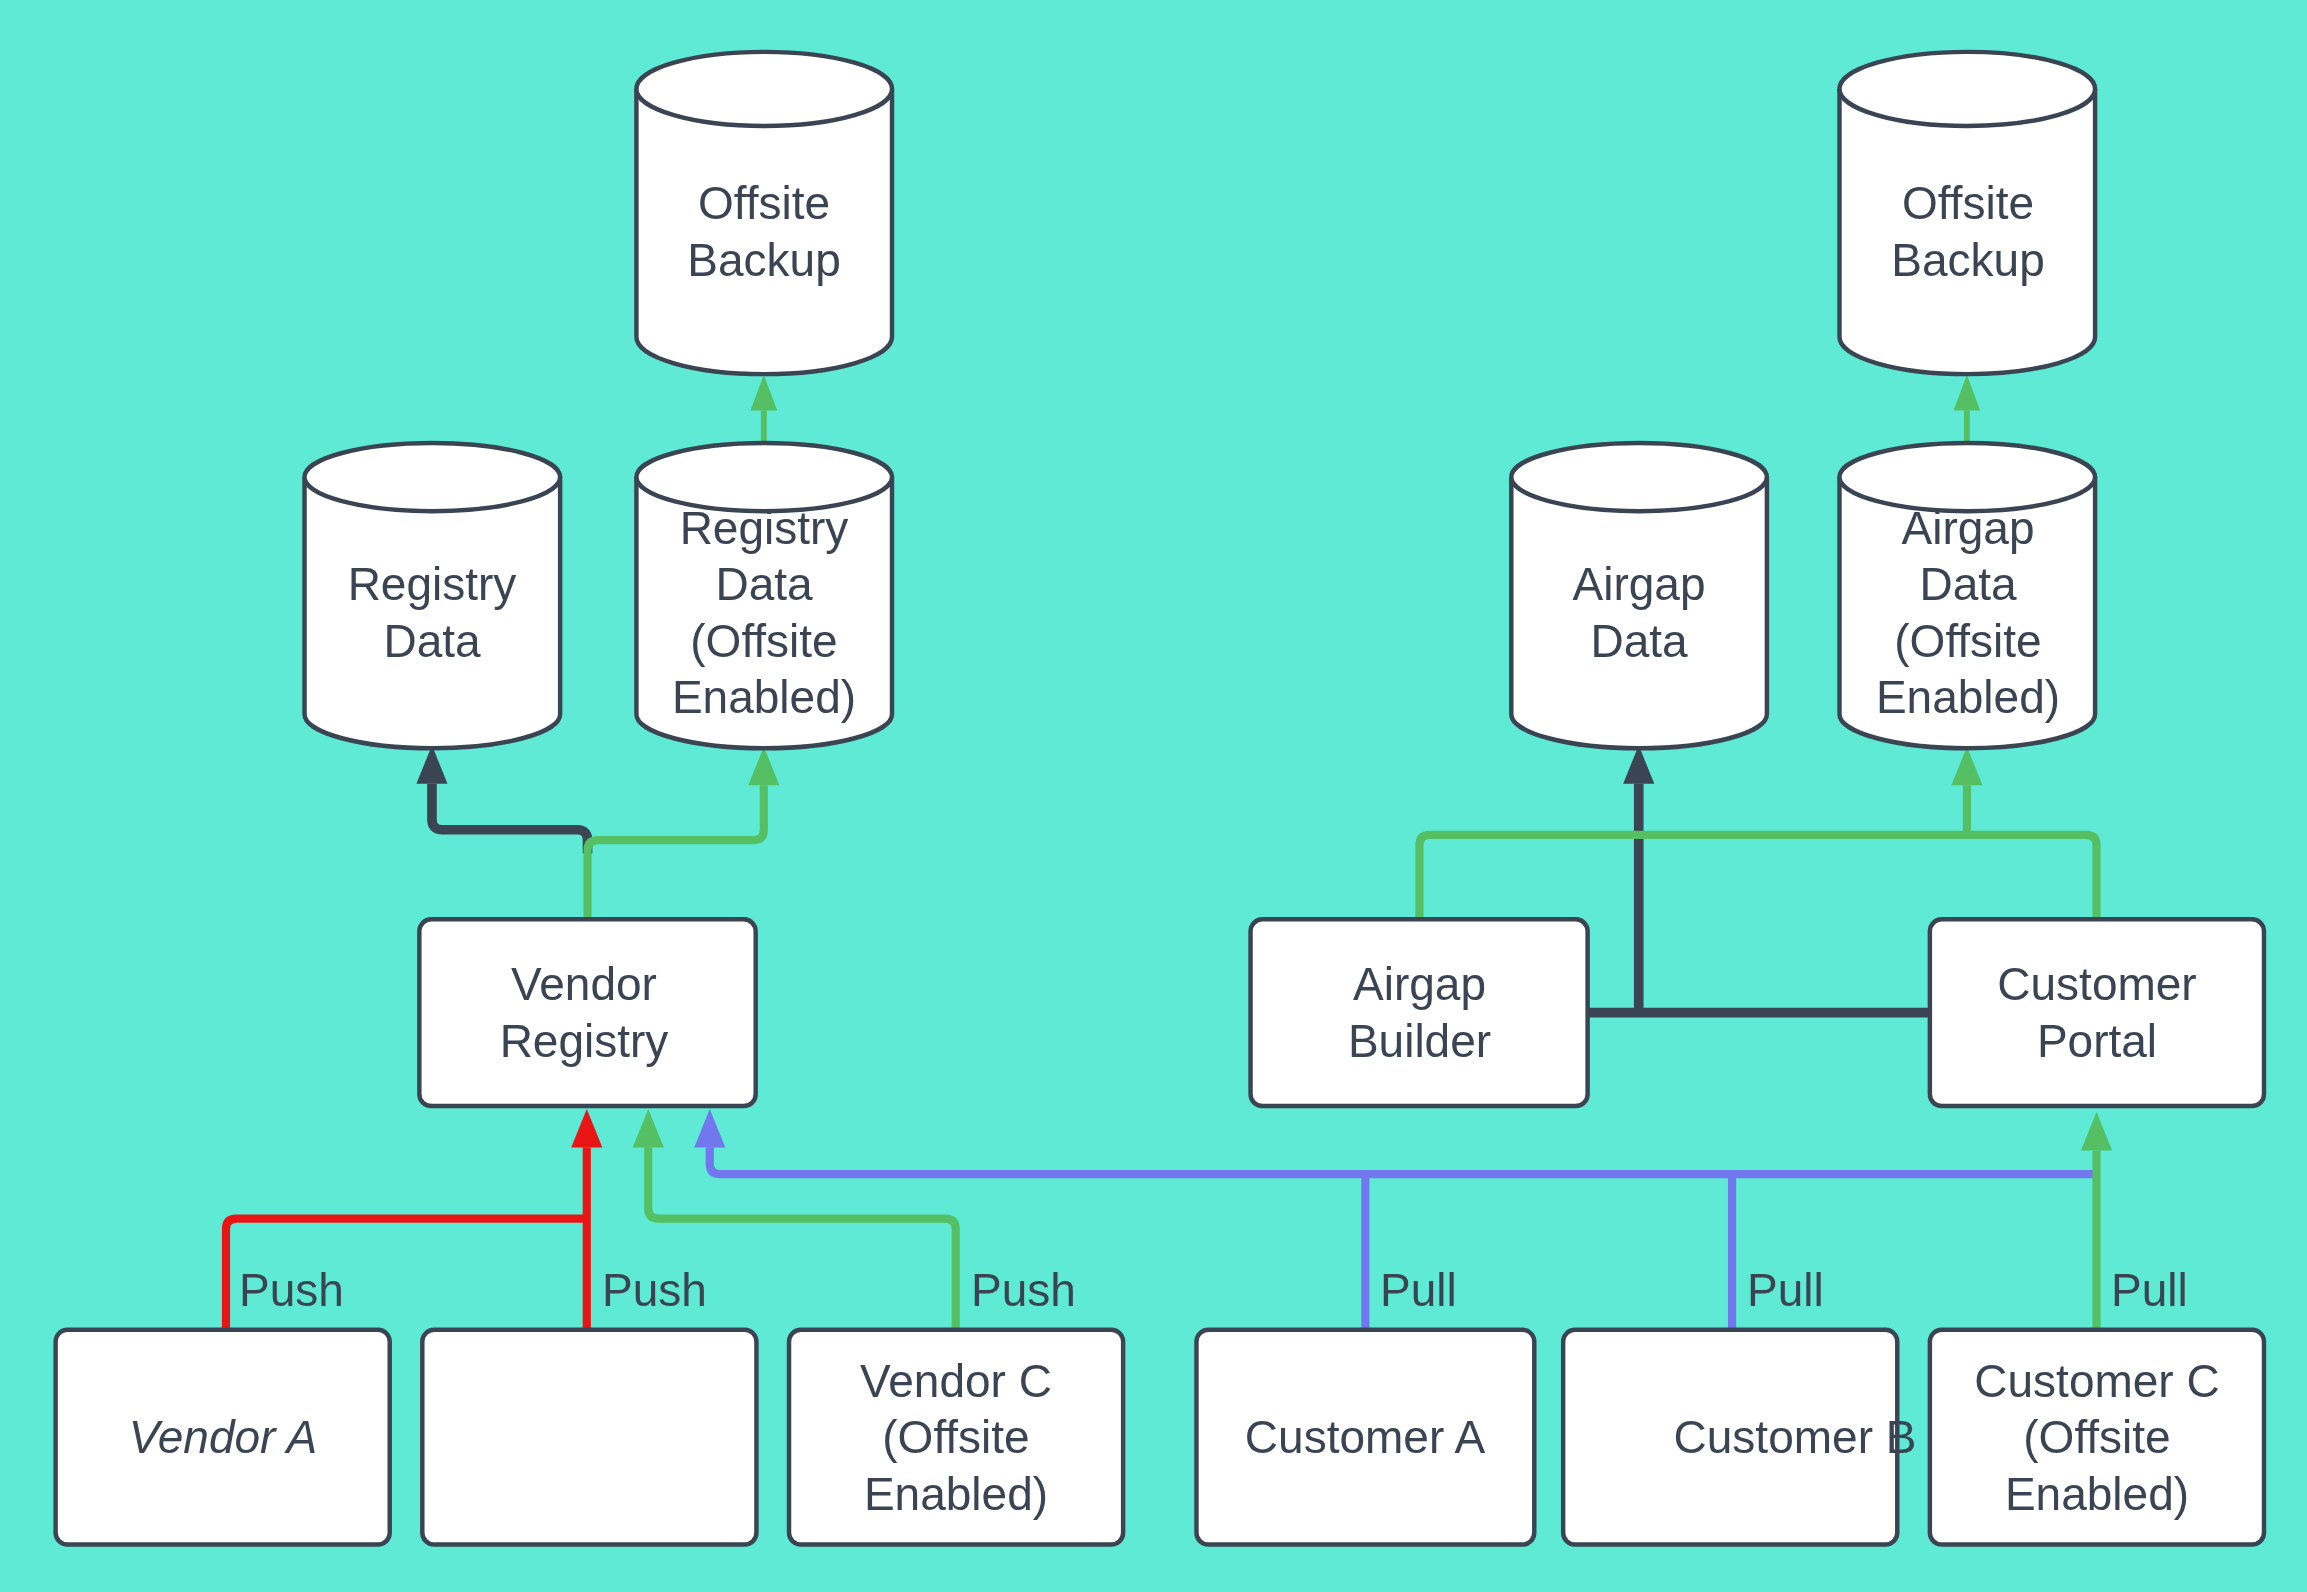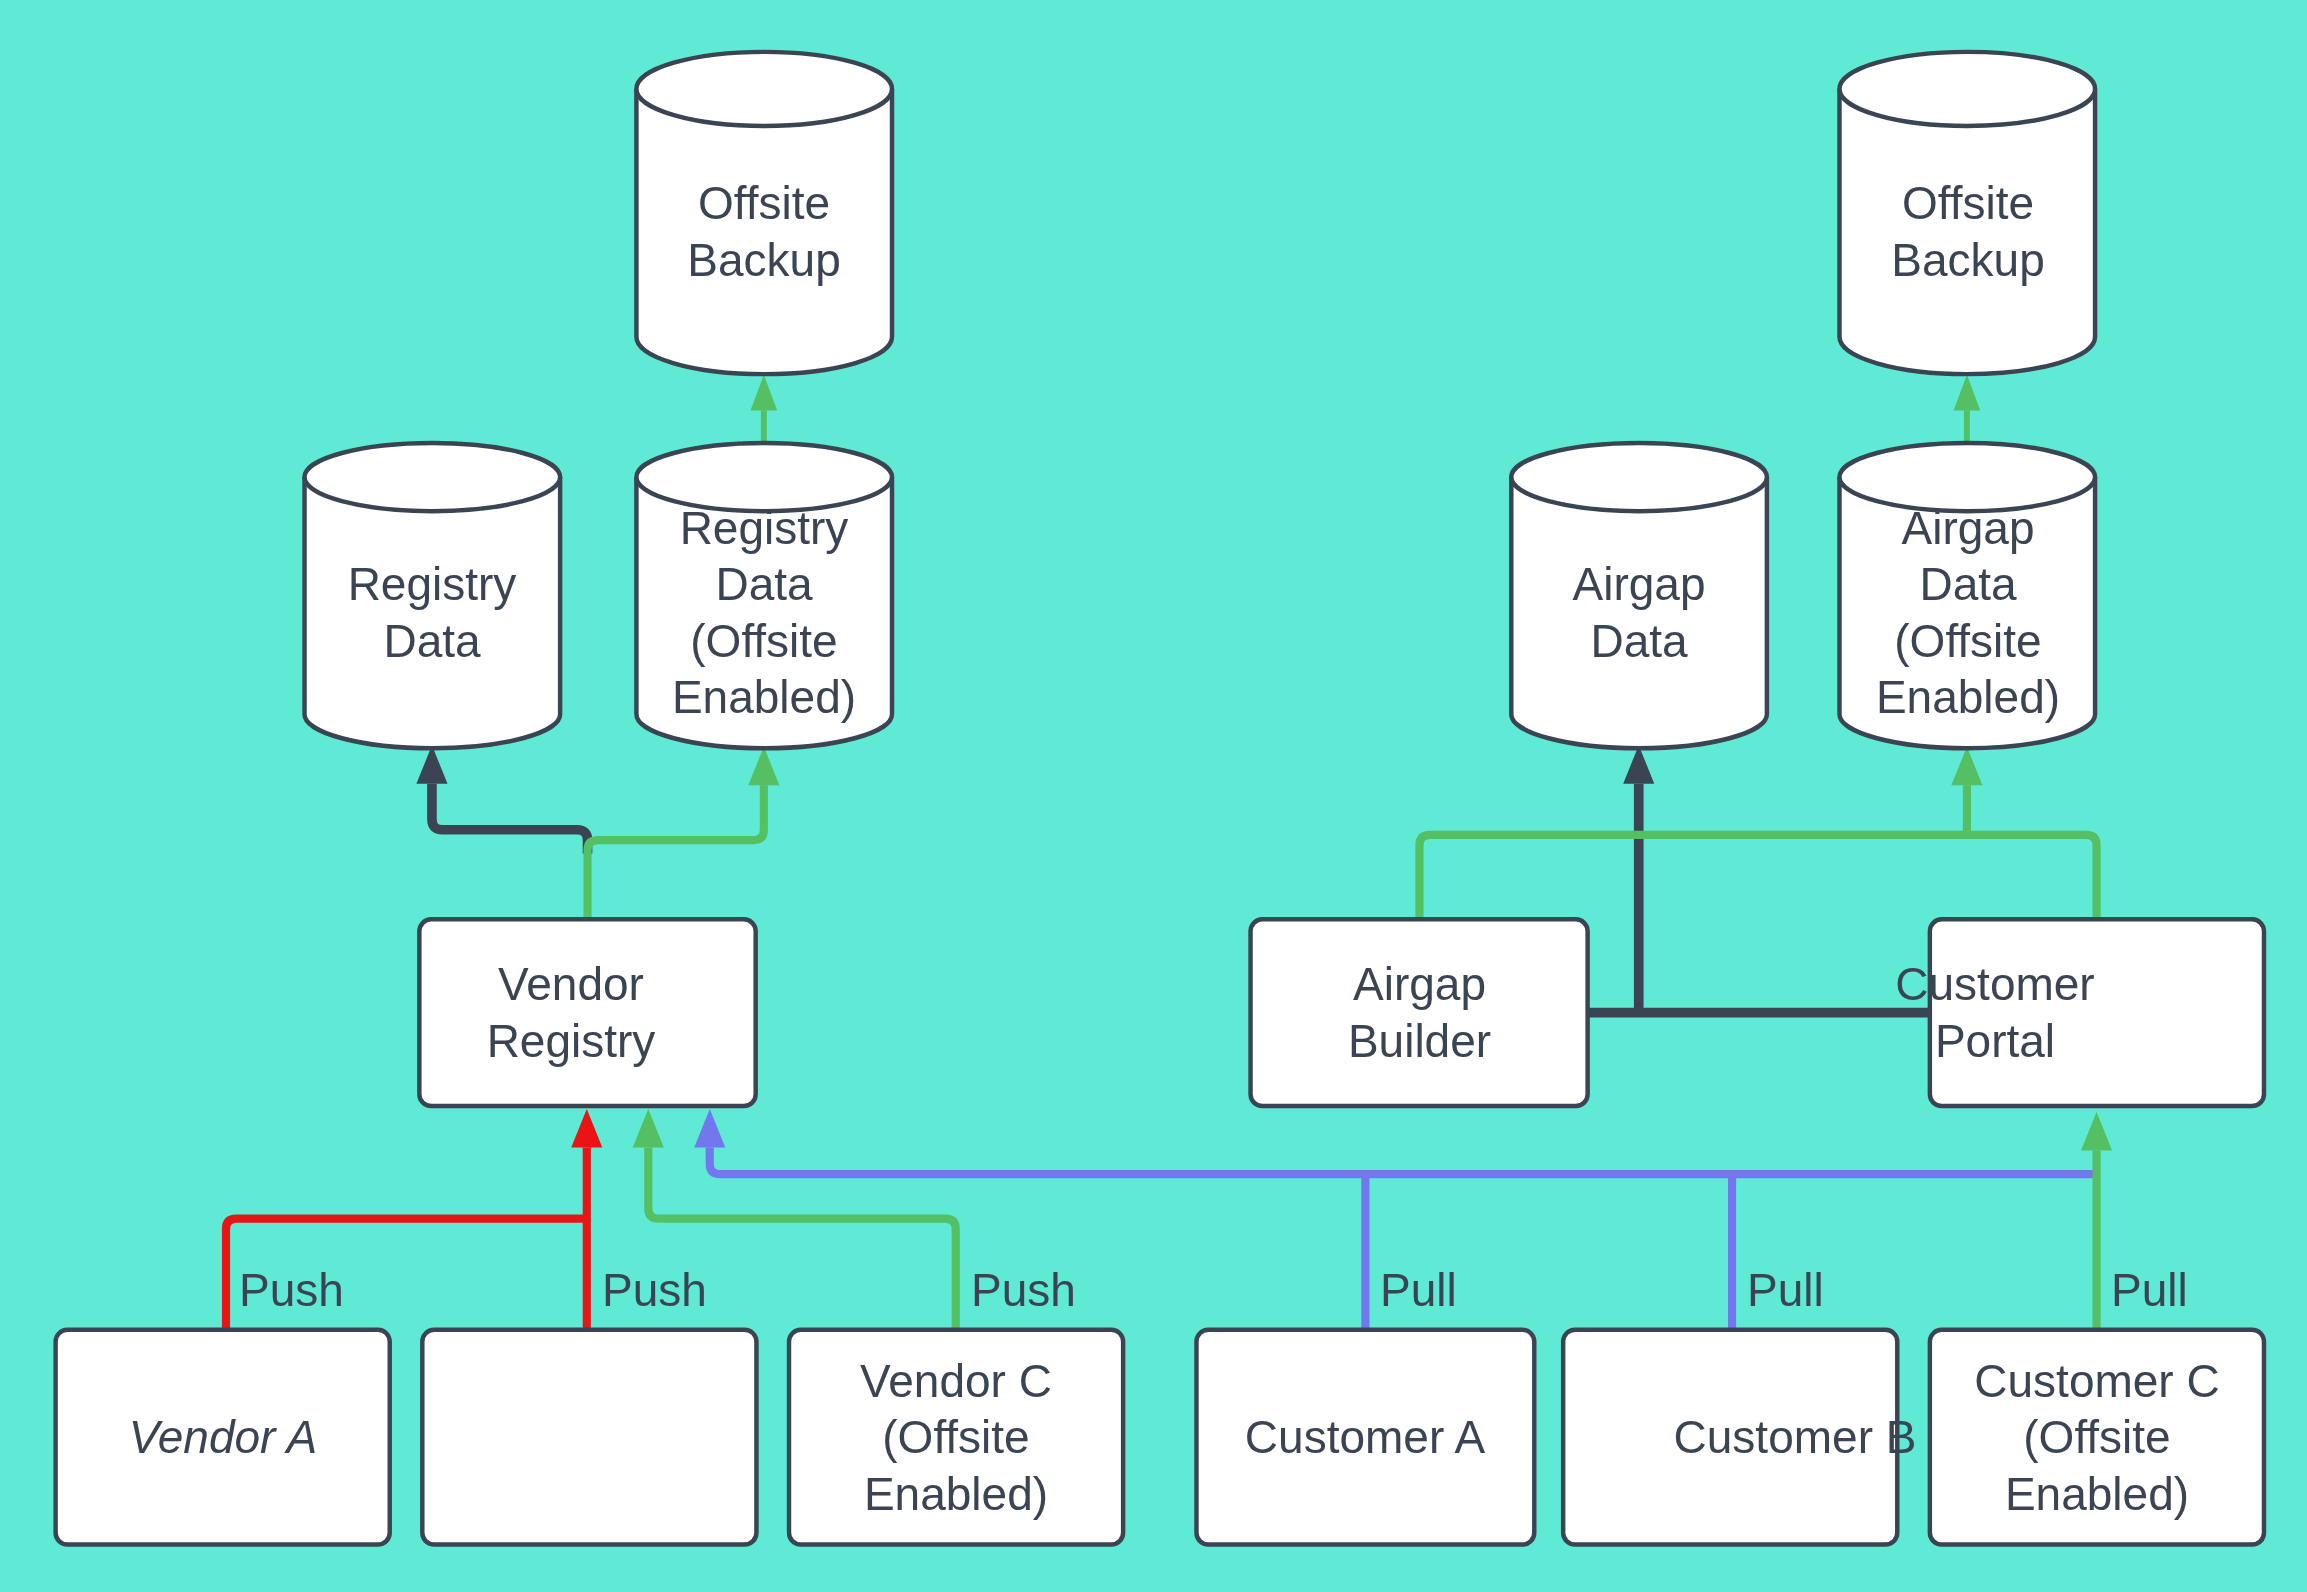--- a/index.html
+++ b/index.html
@@ -160,27 +160,27 @@
 Enabled)</div>
 
   <div class="lbl cyl-lbl" style="left:1511px; top:443px; width:256px; height:305px;">Airgap
 Data</div>
 
   <div class="lbl cyl-lbl" style="left:1840px; top:443px; width:256px; height:305px;">Airgap
 Data
 (Offsite
 Enabled)</div>
 
-  <div class="lbl" style="left:403px; top:919px; width:336px; height:187px;">Vendor
+  <div class="lbl" style="left:416px; top:919px; width:336px; height:187px;">Vendor
 Registry</div>
 
   <div class="lbl" style="left:1251px; top:919px; width:337px; height:187px;">Airgap
 Builder</div>
 
-  <div class="lbl" style="left:1828px; top:919px; width:334px; height:187px;">Customer
+  <div class="lbl" style="left:1930px; top:919px; width:334px; height:187px;">Customer
 Portal</div>
 
   <div class="lbl" style="left:56px; top:1330px; width:334px; height:215px;font-style:italic;">Vendor A</div>
 
 
   <div class="lbl" style="left:789px; top:1330px; width:334px; height:215px;">Vendor C
 (Offsite
 Enabled)</div>
 
   <div class="lbl" style="left:1196px; top:1330px; width:338px; height:215px;">Customer A</div>

